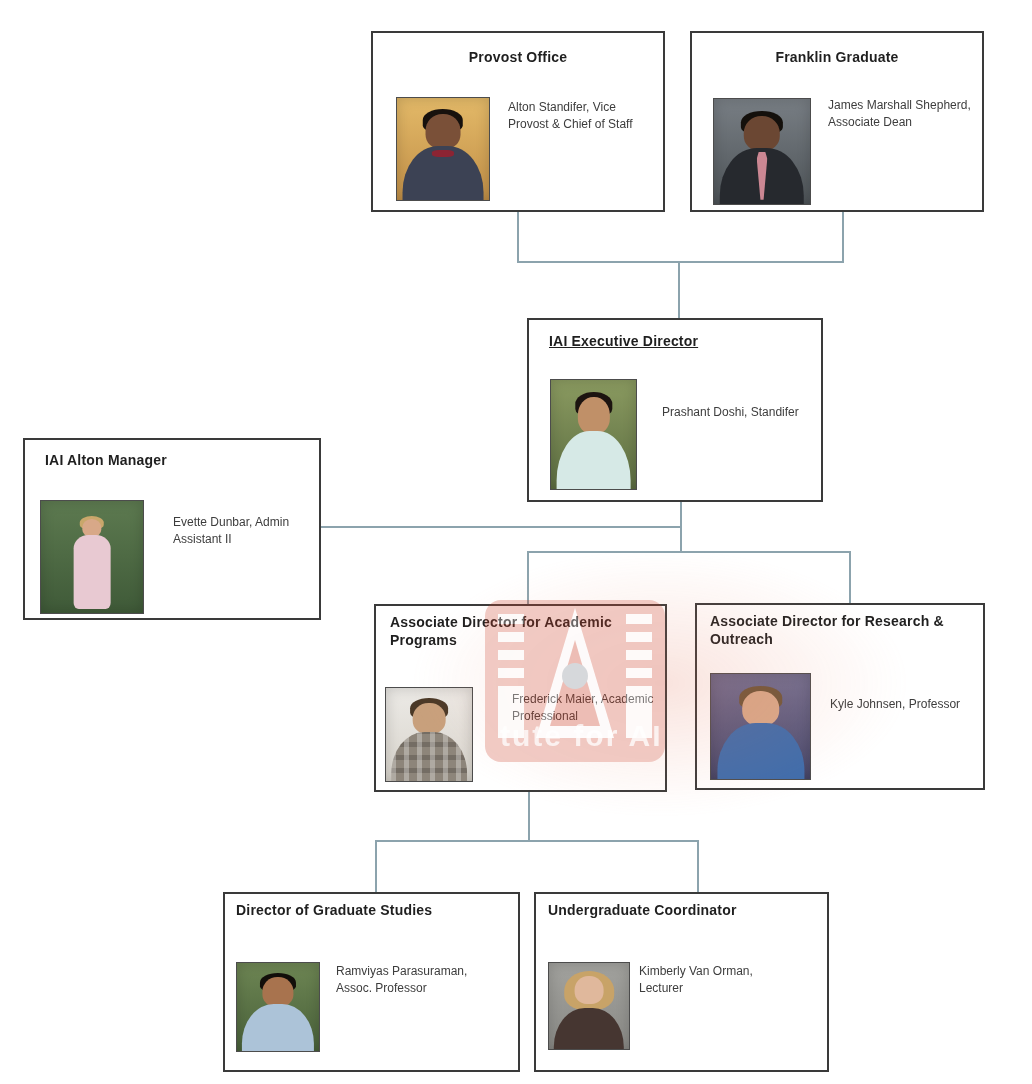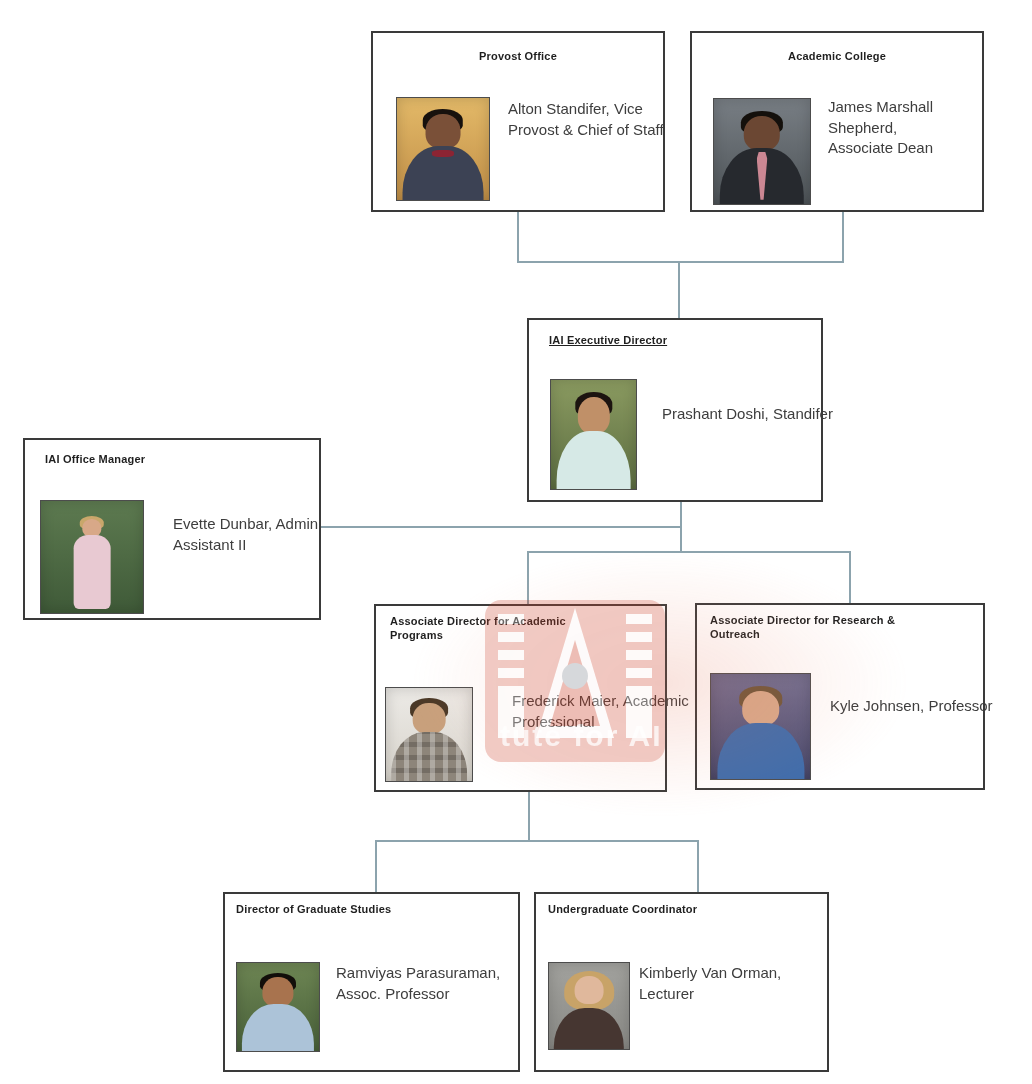--- a/index.html
+++ b/index.html
@@ -19,27 +19,27 @@
   #watermark { position:absolute; z-index:2; pointer-events:none; opacity:0.34; }
 
   
   .card {
     position:absolute; background:#fff;
     border:2px solid var(--box-border,#3a3a3a); z-index:1;
   }
   .card .inner { position:relative; z-index:3; width:100%; height:100%; }
   .card .title {
     position:absolute; left:0; right:0; top:0;
-    font-size:11px; font-weight:bold; color:var(--title-color,#1f1f1f);
+    font-size:14px; font-weight:bold; color:var(--title-color,#1f1f1f);
     letter-spacing:0.2px; white-space:pre-line; line-height:1.28;
   }
   .card.center-title .title { text-align:center; padding:16px 14px 0; }
   .card.left-title .title  { text-align:left; }
   .card .person {
-    position:absolute; font-size:15px; color:var(--name-color,#3d3d3d);
+    position:absolute; font-size:12px; color:var(--name-color,#3d3d3d);
     line-height:1.38; white-space:pre-line;
   }
 
   
   .photo {
     position:absolute; border:1px solid var(--photo-border,#4c4c4c);
     background:linear-gradient(180deg, var(--bg1,#888), var(--bg2,#666));
     overflow:hidden; box-shadow:inset 0 0 14px rgba(0,0,0,0.18);
   }
   .photo .hair {
@@ -155,21 +155,21 @@
         <div class="torso"></div>
         <div class="accent"></div>
       </div>
       <div class="person">Alton Standifer, Vice
 Provost &amp; Chief of Staff</div>
     </div>
   </div>
 
   <div class="card center-title c2">
     <div class="inner">
-      <div class="title">Academic College</div>
+      <div class="title">Franklin Graduate</div>
       <div class="photo tie" style="--bg1: #787e84; --bg2: #4e5458; --skin: #6b4733; --hair: #14100c; --shirt: #26292e; --accent: #cb8793;">
         <div class="hair"></div>
         <div class="head"></div>
         <div class="torso"></div>
         <div class="accent"></div>
       </div>
       <div class="person">James Marshall Shepherd,
 Associate Dean</div>
     </div>
   </div>
@@ -182,21 +182,21 @@
         <div class="head"></div>
         <div class="torso"></div>
 
       </div>
       <div class="person">Prashant Doshi, Standifer</div>
     </div>
   </div>
 
   <div class="card left-title c4">
     <div class="inner">
-      <div class="title">IAI Office Manager</div>
+      <div class="title">IAI Alton Manager</div>
       <div class="photo standing" style="--bg1: #5d7a50; --bg2: #3f5a38; --skin: #d8a888; --hair: #c9a76b; --shirt: #e8c9d2; --accent: #e8c9d2;">
         <div class="hair"></div>
         <div class="head"></div>
         <div class="torso"></div>
 
       </div>
       <div class="person">Evette Dunbar, Admin
 Assistant II</div>
     </div>
   </div>

